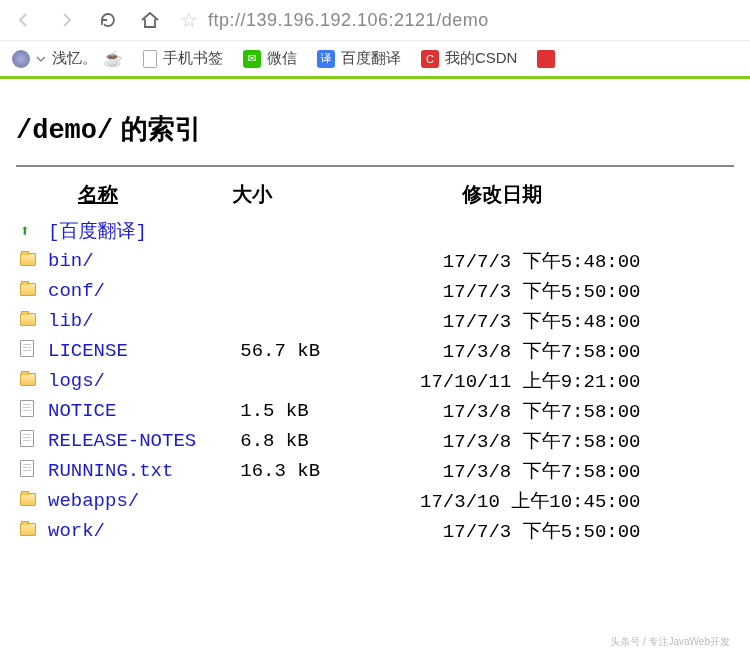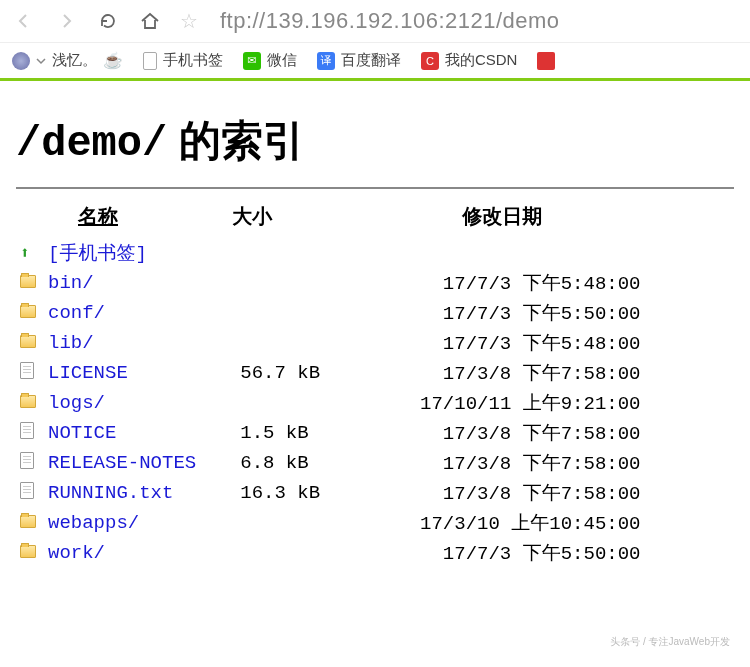--- a/index.html
+++ b/index.html
@@ -3,35 +3,35 @@
 <meta charset="utf-8">
 <style>
   * { margin: 0; padding: 0; box-sizing: border-box; }
   body { font-family: "Microsoft YaHei", Arial, sans-serif; background: #fff; width: 750px; }
   
   .toolbar { display: flex; align-items: center; padding: 8px 12px; gap: 18px; border-bottom: 1px solid #eee; }
   .nav-btn { width: 24px; height: 24px; display: flex; align-items: center; justify-content: center; color: #666; cursor: pointer; }
   .nav-btn.disabled { color: #ccc; }
   .addr-wrap { display: flex; align-items: center; gap: 10px; flex: 1; }
   .star { color: #ccc; font-size: 20px; }
-  .url { font-size: 22px; color: #888; letter-spacing: 0.5px; margin-left: 12px; }
+  .url { font-size: 18px; color: #888; letter-spacing: 0.5px; }
   
   .bookmarkbar { display: flex; align-items: center; padding: 8px 12px; gap: 20px; border-bottom: 3px solid #84cc16; font-size: 15px; color: #444; }
   .bm-item { display: flex; align-items: center; gap: 6px; white-space: nowrap; cursor: pointer; }
   .bm-icon { width: 18px; height: 18px; display: inline-flex; align-items: center; justify-content: center; border-radius: 3px; font-size: 11px; color: #fff; }
   .favicon-qianyi { background: radial-gradient(#a8b0d8, #6a6fa8); border-radius: 50%; }
   .coffee { color: #5a3a1a; font-size: 16px; }
   .page-outline { width: 14px; height: 18px; border: 1.5px solid #aaa; border-radius: 2px; }
   .wechat { background: #2dc100; border-radius: 3px; }
   .baidu { background: #3b7bf6; }
   .csdn { background: #d33; }
   .red-sq { width: 18px; height: 18px; background: #d33; border-radius: 2px; }
   
   .content { padding: 12px 16px 20px; }
-  h1 { font-size: 42px; font-weight: bold; margin: 20px 0 18px; }
+  h1 { font-size: 27px; font-weight: bold; margin: 20px 0 18px; }
   h1 .path { font-family: "Courier New", monospace; }
   .hr { border-top: 2px solid #888; margin-bottom: 10px; }
   
   table { border-collapse: collapse; font-family: "Courier New", SimSun, monospace; font-size: 19px; }
   th { font-family: SimSun, serif; font-size: 20px; font-weight: bold; padding: 4px 24px 8px 4px; text-align: center; }
   th.name-h { text-align: left; padding-left: 34px; padding-right: 60px; text-decoration: underline; }
   th.size-h { padding-right: 80px; }
   td { padding: 2px 4px; vertical-align: middle; white-space: nowrap; }
   td.ic { width: 22px; padding-right: 6px; }
   td.nm a { color: #1a1ad6; text-decoration: none; }
@@ -118,21 +118,21 @@
       <tr>
         <th></th>
         <th class="name-h">名称</th>
         <th class="size-h">大小</th>
         <th>修改日期</th>
       </tr>
     </thead>
     <tbody id="listing">
       <tr>
         <td class="ic"><span class="ic-up">⬆</span></td>
-        <td class="nm" colspan="3"><a href="#">[手机书签]</a></td>
+        <td class="nm" colspan="3"><a href="#">[百度翻译]</a></td>
       </tr>
     <tr>
           <td class="ic"><span class="ic-folder"></span></td>
           <td class="nm"><a href="#">bin/</a></td>
           <td class="sz"></td>
           <td class="dt">17/7/3 下午5:48:00</td>
         </tr>
         <tr>
           <td class="ic"><span class="ic-folder"></span></td>
           <td class="nm"><a href="#">conf/</a></td>

